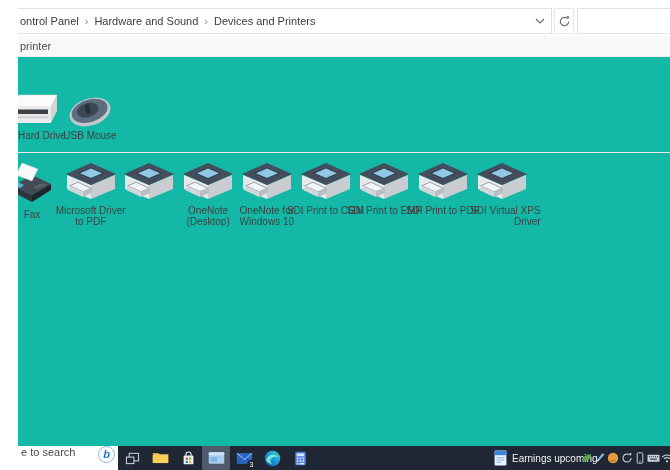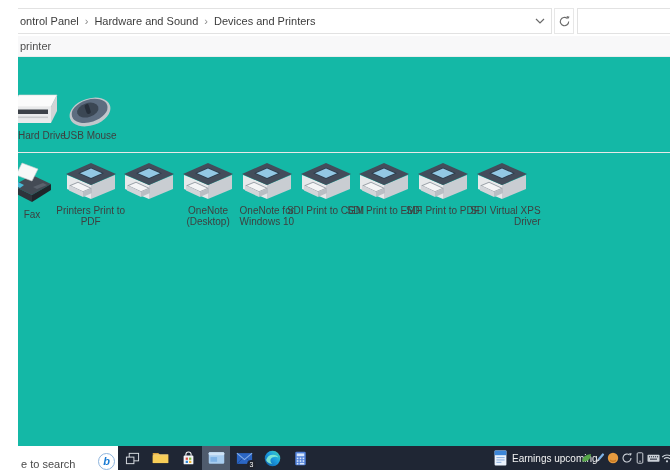--- a/index.html
+++ b/index.html
@@ -22,21 +22,21 @@
   
   .content{position:absolute;left:0;top:57px;width:670px;height:389px;background:#14b8a6;}
   .divider{position:absolute;left:0;top:95px;width:670px;height:1px;background:#e8e8e8;}
   .dev-icon,.p-icon{position:absolute;}
   .dev-label,.p-label{position:absolute;font-size:10px;line-height:11px;color:#3f3f3f;}
   .p-item{position:absolute;width:78px;text-align:center;}
   .p-item .p-icon{position:relative;display:block;margin:0 auto;}
   .p-item .p-label{position:relative;display:block;margin-top:2px;}
   
   .taskbar{position:absolute;left:0;top:446px;width:670px;height:24px;background:#1f2634;}
-  .tb-search{position:absolute;left:0;top:0;width:100px;height:24px;background:#fff;display:flex;align-items:flex-end;}
+  .tb-search{position:absolute;left:0;top:0;width:100px;height:24px;background:#fff;display:flex;align-items:flex-start;}
   .tb-search-text{font-size:11px;color:#4a4a4a;margin-left:3px;white-space:nowrap;overflow:hidden;flex:1;}
   .bing{width:17px;height:17px;border-radius:50%;border:1.4px solid #8db4dd;background:#fff;color:#1a7bd4;
         font-size:11px;font-style:italic;font-weight:bold;display:flex;align-items:center;justify-content:center;
         flex:none;margin-right:3px;line-height:1;}
   .tb-apps{position:absolute;left:100px;top:0;height:24px;display:flex;}
   .tb-app{width:28px;height:24px;display:flex;align-items:center;justify-content:center;position:relative;}
   .badge{position:absolute;right:2px;bottom:1px;width:9px;height:9px;border-radius:50%;background:#20242e;
          color:#fff;font-size:7px;line-height:9px;text-align:center;}
   .tb-news{position:absolute;left:476px;top:0;height:24px;display:flex;align-items:center;gap:5px;}
   .tb-news-text{font-size:10px;color:#f2f2f2;white-space:nowrap;}
@@ -129,21 +129,21 @@
               <polygon points="27,24 3,14 3,28 27,38" fill="#e6e8ea"></polygon>
               <polygon points="27,2 52,13 27,24 2,13" fill="#434d5b"></polygon>
               <polygon points="27,6.5 40,12.2 27,18 14,12.2" fill="#2c3e4e"></polygon>
               <polygon points="27,7.5 38,12.2 27,17 16,12.2" fill="#93c8e4"></polygon>
               <polygon points="5,24.5 19,31 28,27.2 14,20.8" fill="#9aa1a8"></polygon>
               <polygon points="7,24.8 19,30.2 26,27.2 14,21.8" fill="#f4f5f6"></polygon>
               <polygon points="5,24.5 5,29.5 19,36 19,31" fill="#d2d5d9"></polygon>
               <polygon points="19,31 28,27.2 28,32 19,36" fill="#b9bec4"></polygon>
             </svg>
           </span>
-          <span class="p-label">Printers Print to PDF</span>
+          <span class="p-label">Microsoft Driver to PDF</span>
         </div>
         <div class="p-item" style="left: 92.4px; top: 104px;">
           <span class="p-icon" style="width: 54px;">
             <svg width="54" height="42" viewBox="0 0 54 42">
               <polygon points="27,24 51,14 51,28 27,38" fill="#c9cdd2"></polygon>
               <polygon points="27,24 3,14 3,28 27,38" fill="#e6e8ea"></polygon>
               <polygon points="27,2 52,13 27,24 2,13" fill="#434d5b"></polygon>
               <polygon points="27,6.5 40,12.2 27,18 14,12.2" fill="#2c3e4e"></polygon>
               <polygon points="27,7.5 38,12.2 27,17 16,12.2" fill="#93c8e4"></polygon>
               <polygon points="5,24.5 19,31 28,27.2 14,20.8" fill="#9aa1a8"></polygon>

